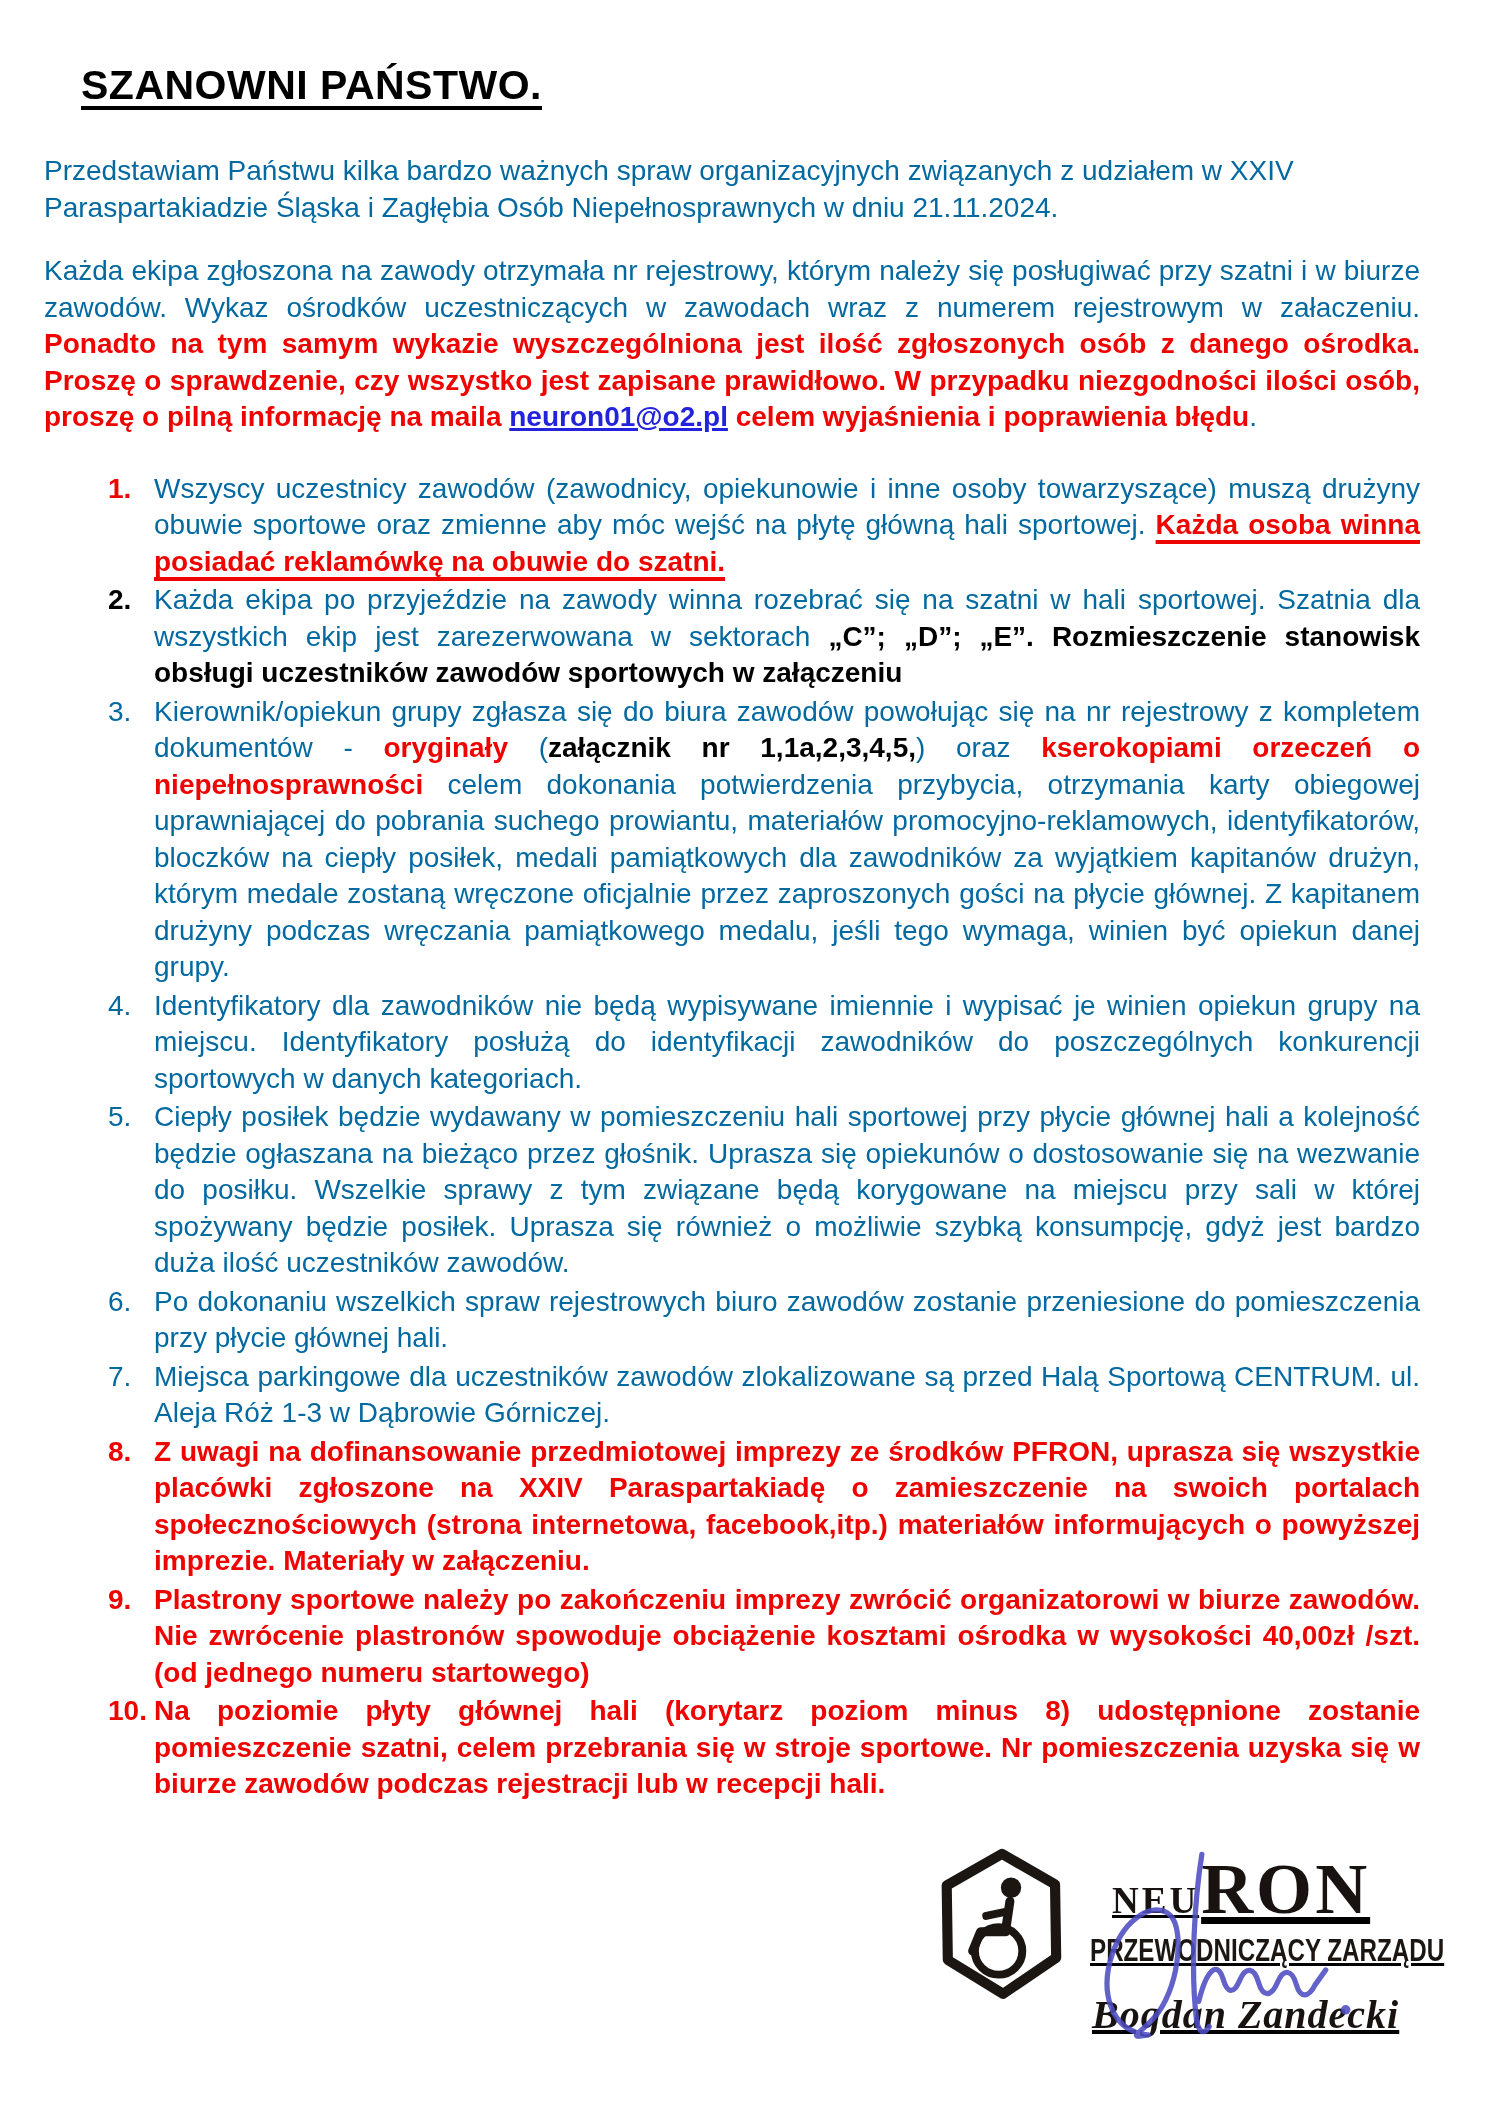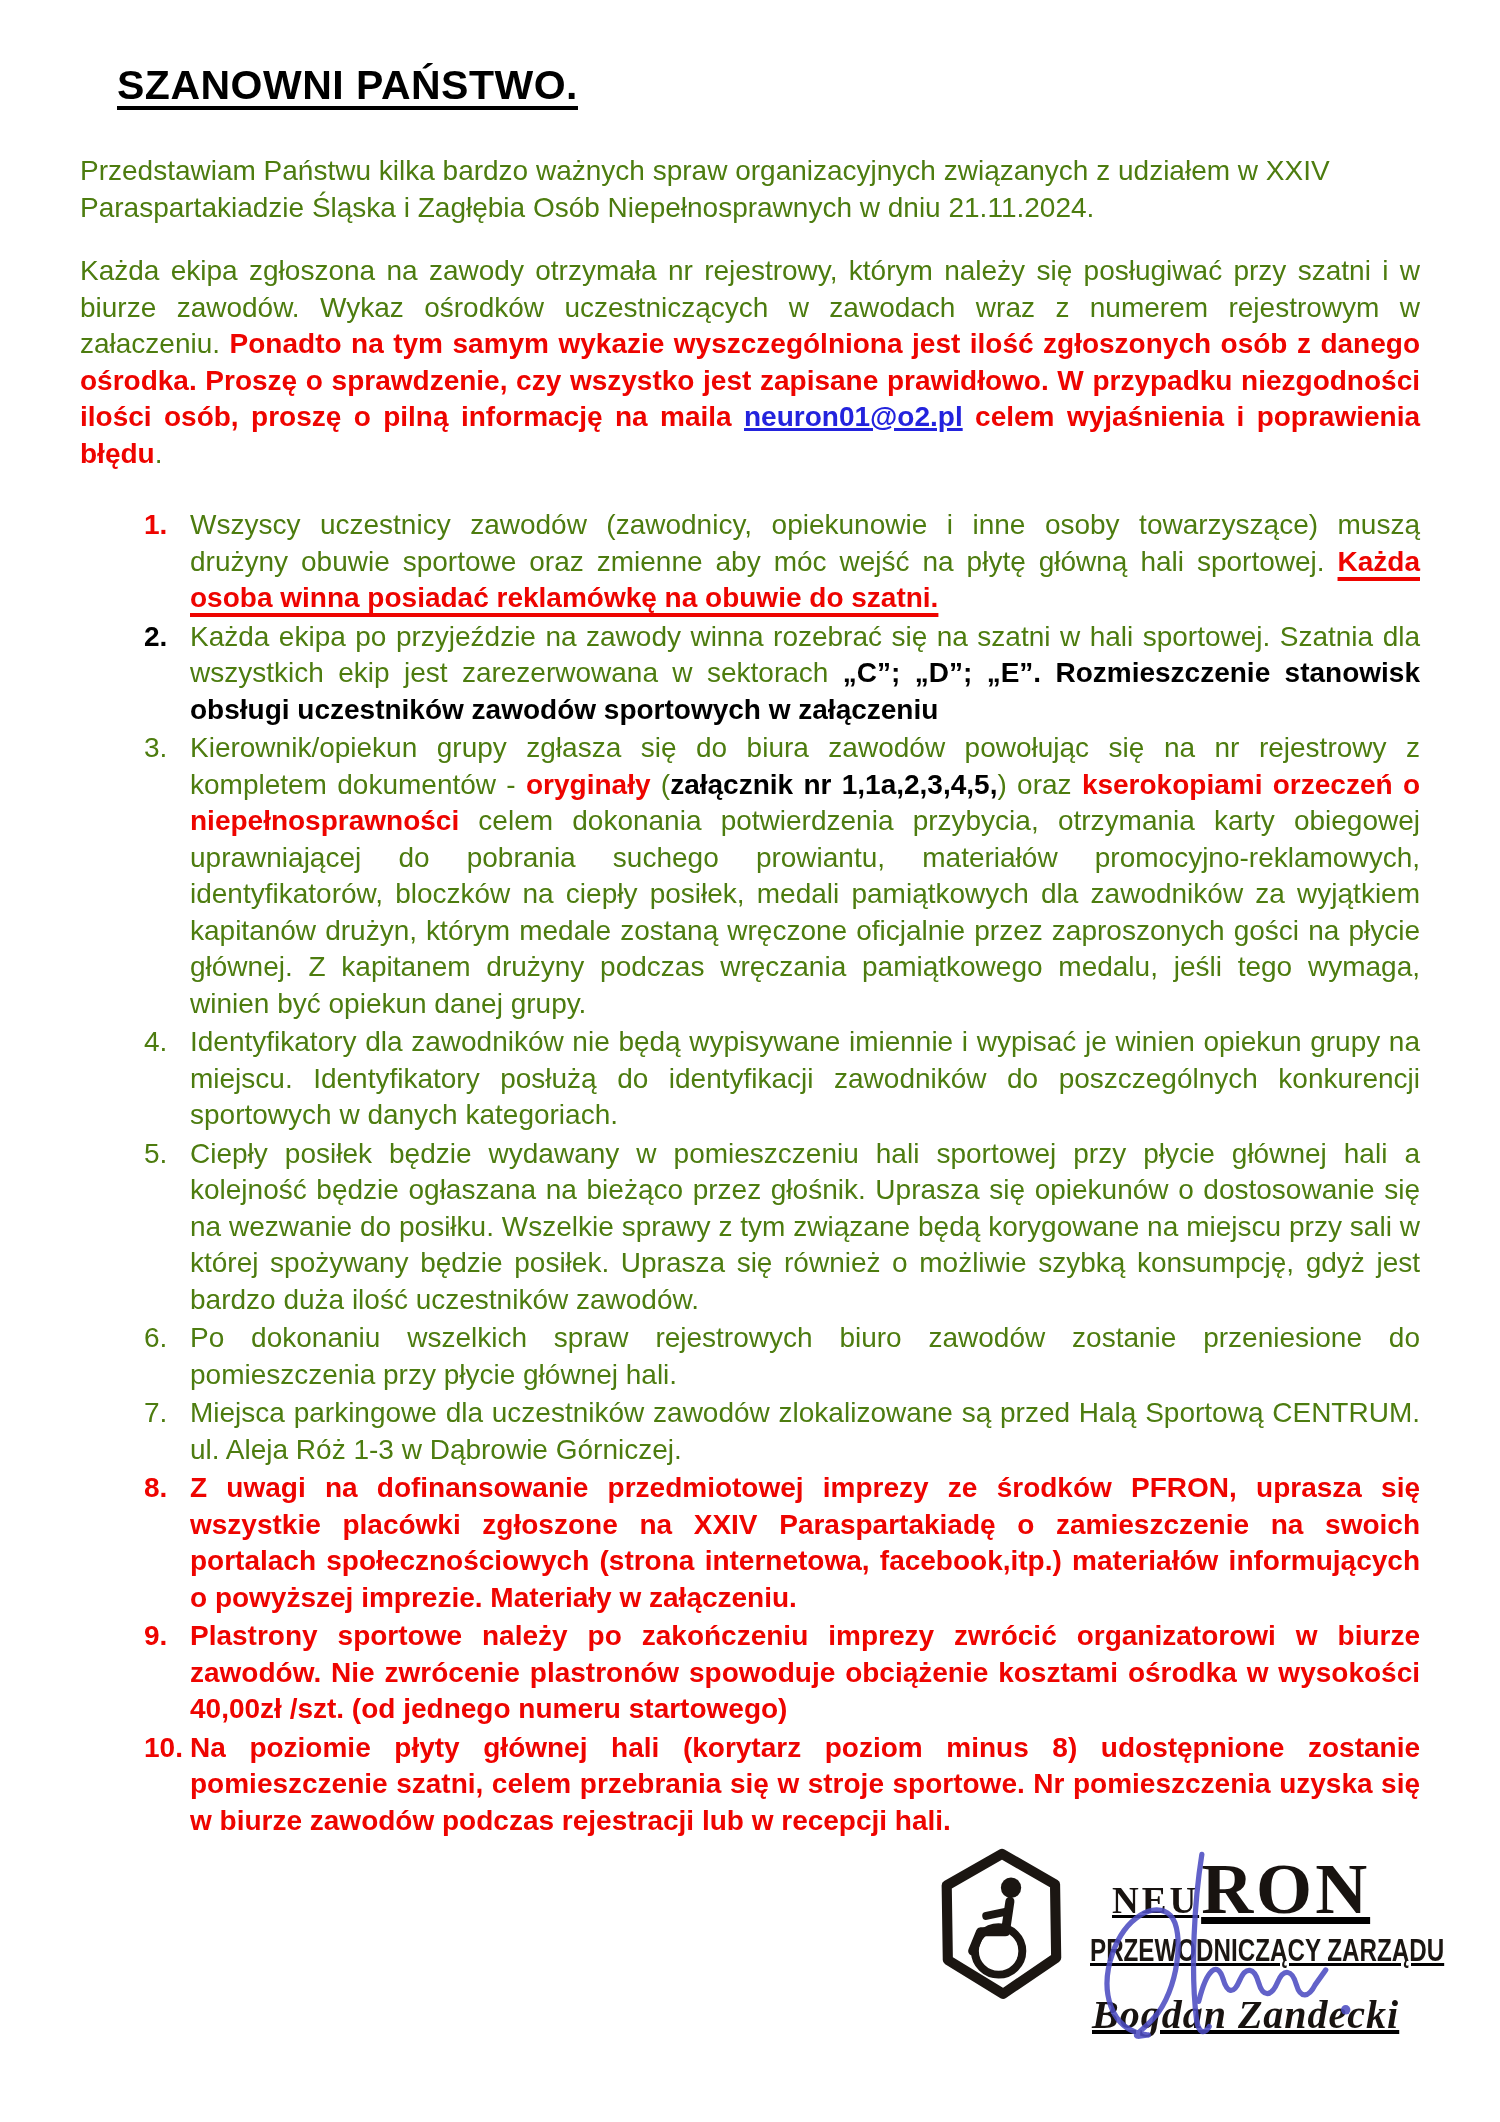--- a/index.html
+++ b/index.html
@@ -1,27 +1,27 @@
 <!DOCTYPE html>
 <html lang="pl" style="--red: #ee0400; --link-blue: #2323dd;"><head>
 <meta charset="utf-8">
 <style>
   html,body{margin:0;padding:0;background:#fff;}
   body{width:1500px;height:2122px;font-family:"Liberation Sans",sans-serif;color:#000;}
-  .page{position:relative;width:1500px;height:2122px;box-sizing:border-box;padding:56px 80px 0 80px;overflow:hidden;background:#fff;}
+  .page{position:relative;width:1500px;height:2122px;box-sizing:border-box;padding:56px 80px 0 44px;overflow:hidden;background:#fff;}
   .title{font-size:41px;font-weight:bold;margin:6px 0 0 37px;letter-spacing:.5px;
          text-decoration:underline;text-decoration-thickness:4px;text-underline-offset:7px;}
   .para{font-size:28px;line-height:36.5px;text-align:justify;margin:0;}
   .para.intro{margin-top:44px;text-align:left;}
   .para.reg{margin-top:27px;}
   .olist{margin-top:35px;}
   .list-item{display:flex;margin-bottom:2px;}
   .num{flex:0 0 46px;margin-left:64px;font-size:28px;line-height:36.5px;}
   .item-text{flex:1;font-size:28px;line-height:36.5px;text-align:justify;}
-  .seg.plain{color:#4d7c0f;font-weight:normal;}
+  .seg.plain{color:#0369a1;font-weight:normal;}
   .seg.bold{color:#000;font-weight:bold;}
   .seg.red-bold{color:var(--red);font-weight:bold;}
   .seg.red-bold-underline{color:var(--red);font-weight:bold;text-decoration:underline;
       text-decoration-thickness:3.5px;text-underline-offset:6px;}
   .seg.link{color:var(--link-blue);font-weight:bold;text-decoration:underline;text-decoration-thickness:2.5px;}
   
   .stamp{position:absolute;left:928px;top:1846px;width:490px;height:220px;text-decoration:underline;}
   .stamp-inner{display:flex;align-items:flex-start;}
   .logo-svg{flex:0 0 auto;}
   .stamp-col{margin-left:14px;margin-top:2px;}

